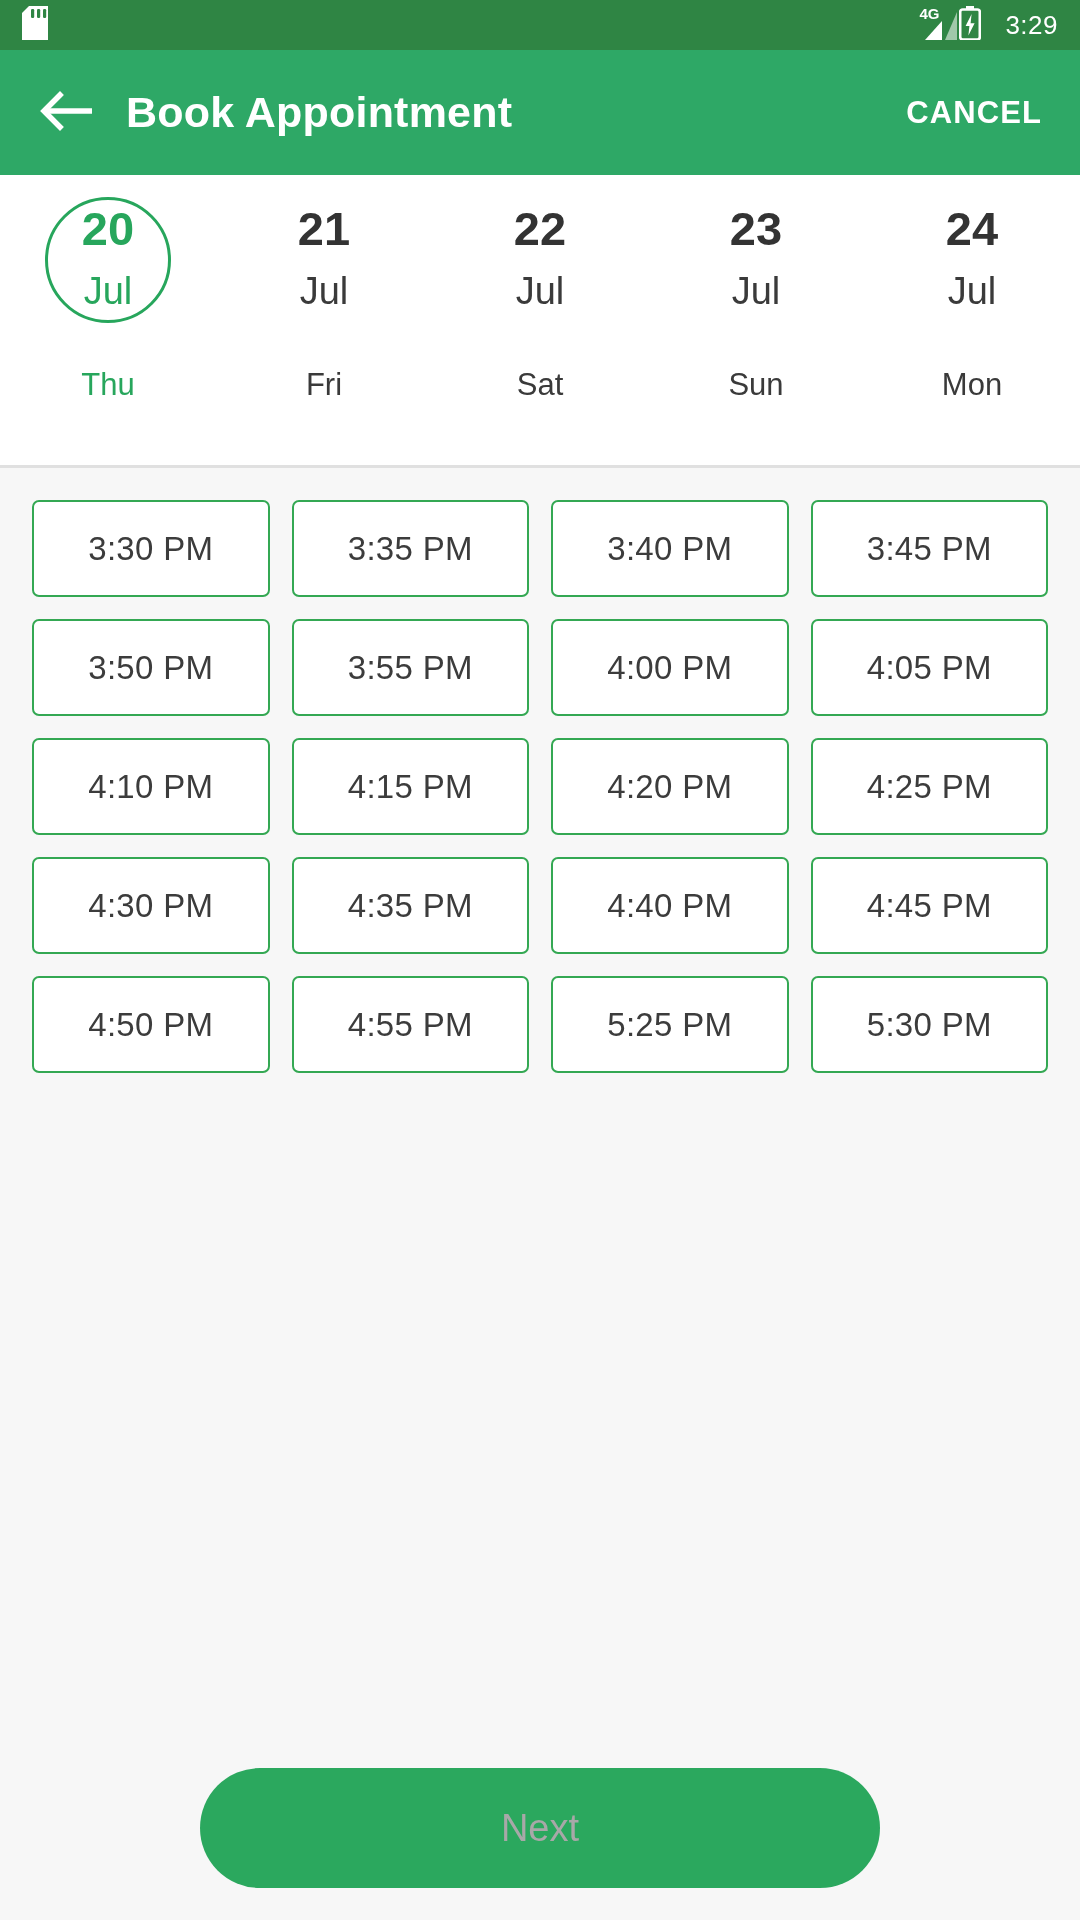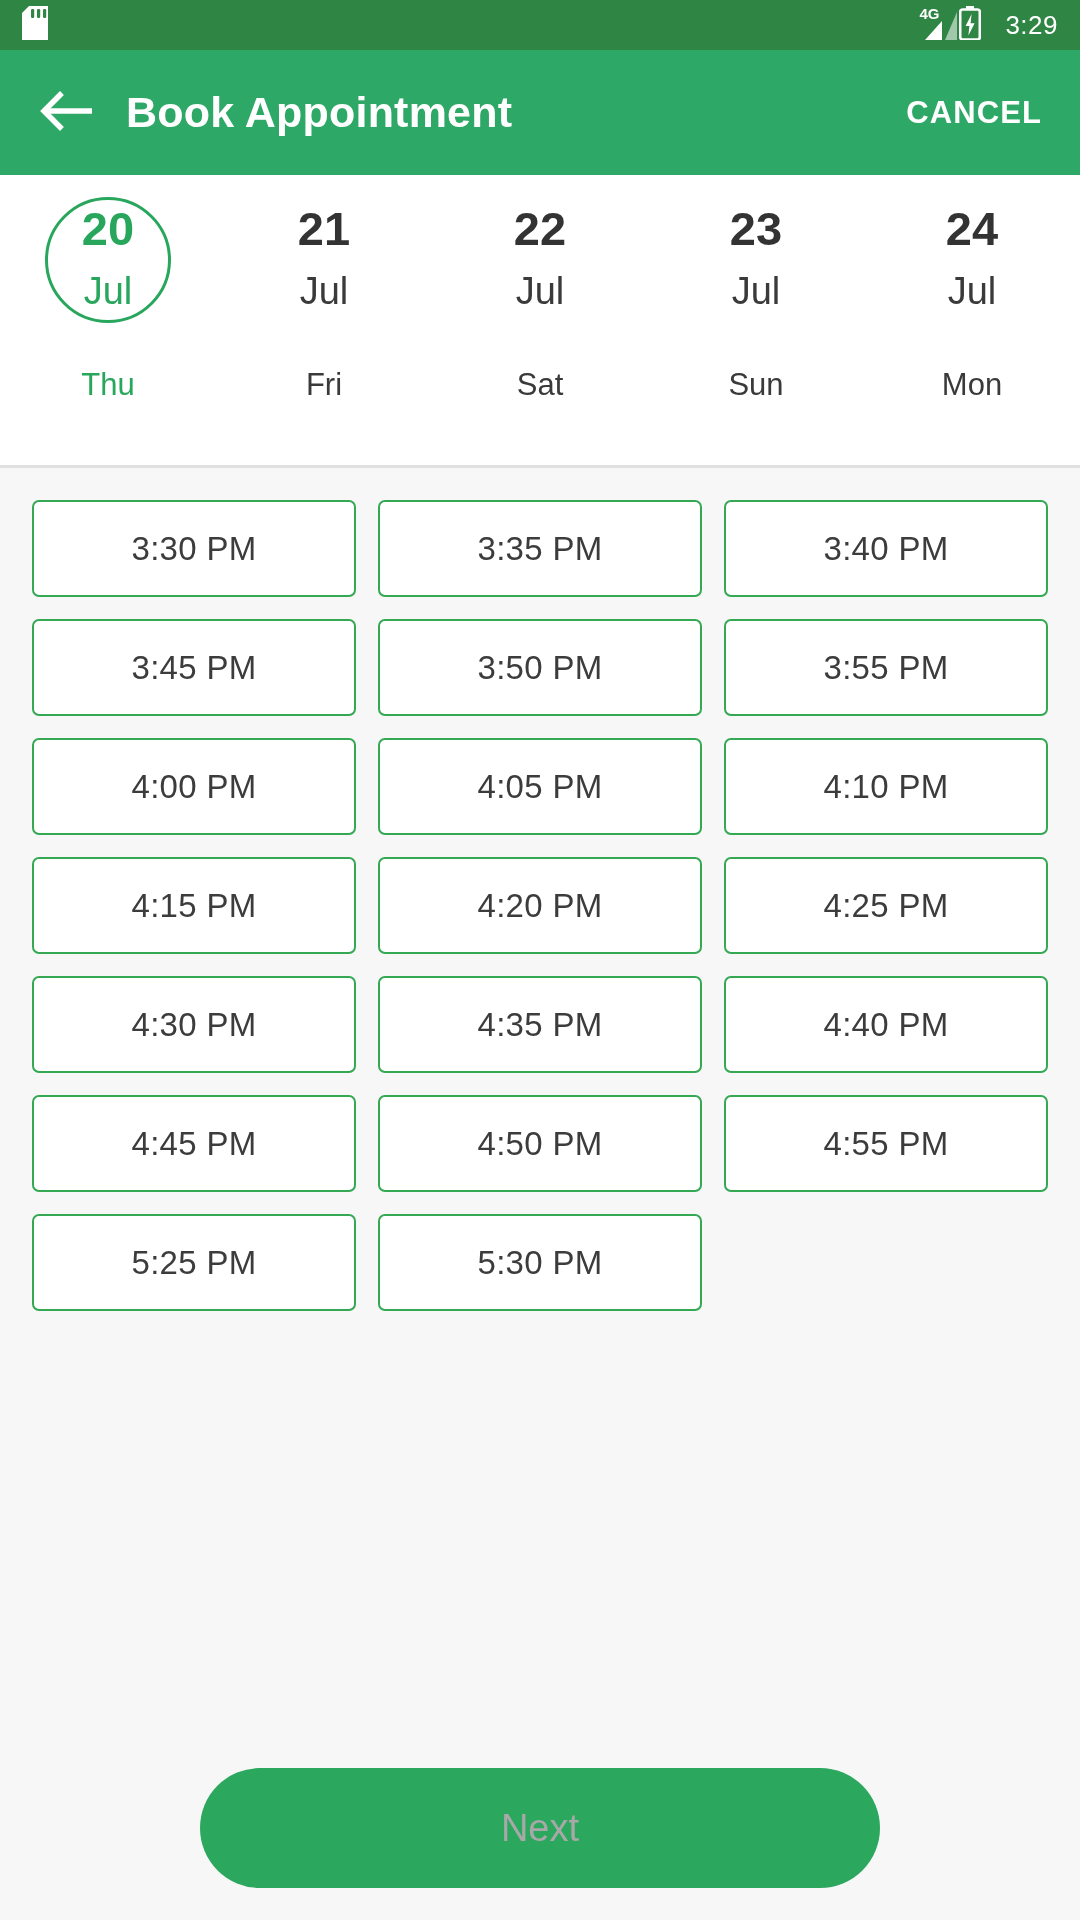--- a/index.html
+++ b/index.html
@@ -54,21 +54,21 @@
   .date-num { font-size:47px; font-weight:700; color:#333333; line-height:1.04; }
   .date-mon { font-size:38px; font-weight:400; color:#3a3a3a; line-height:1.25; margin-top:14px; }
   .date-dow { font-size:31px; font-weight:400; color:#3a3a3a; margin-top:44px; }
   .date-cell.selected .date-num,
   .date-cell.selected .date-mon,
   .date-cell.selected .date-dow { color:#27A65C; }
 
   
   .content { flex:1 1 auto; background:#F7F7F7; position:relative; overflow:hidden; }
   .slot-grid {
-    display:grid; grid-template-columns:repeat(3, 1fr);
+    display:grid; grid-template-columns:repeat(4, 1fr);
     column-gap:22px; row-gap:22px;
     padding:32px 32px 0 16px;
     margin-left:16px;
   }
   .slot {
     height:97px; background:#ffffff;
     border:2px solid #34A853; border-radius:7px;
     display:flex; align-items:center; justify-content:center;
     font-size:33px; color:#3c3c3c; letter-spacing:.3px;
   }

